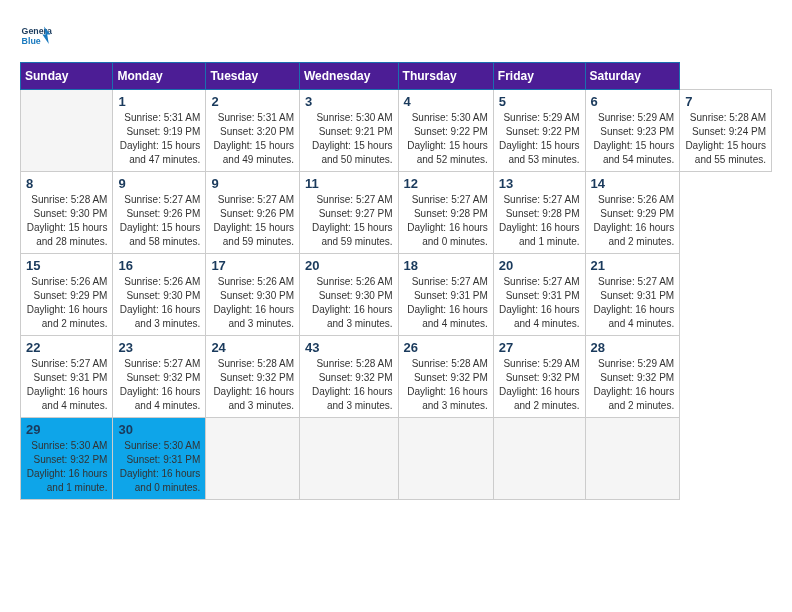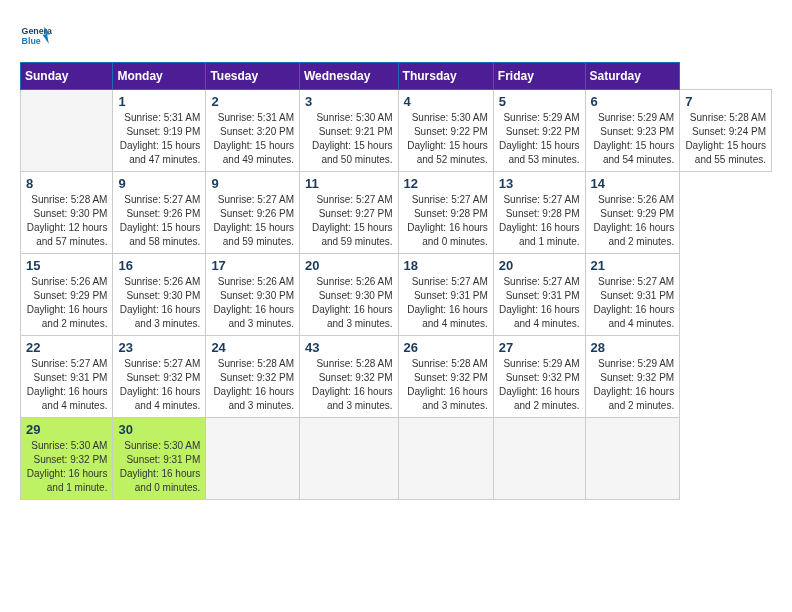--- a/index.html
+++ b/index.html
@@ -51,21 +51,21 @@
     }
     .calendar td {
       border: 1px solid #ccc;
       vertical-align: top;
       padding: 4px 5px;
       width: 107px;
       height: 80px;
       background: #fff;
     }
     .calendar tr:last-child td {
-      background: #bef264;
+      background: #0ea5e9;
     }
     .day-number {
       font-size: 13px;
       font-weight: bold;
       color: #1a3a5c;
       display: block;
       margin-bottom: 2px;
     }
     .day-info {
       font-size: 10px;
@@ -165,21 +165,21 @@
           <span>Daylight: 15 hours and 55 minutes.</span>
         </div>
       </td>
       </tr>
       <tr>
         <td>
         <span class="day-number">8</span>
         <div class="day-info">
           <span>Sunrise: 5:28 AM</span><br>
           <span>Sunset: 9:30 PM</span><br>
-          <span>Daylight: 12 hours and 57 minutes.</span>
+          <span>Daylight: 15 hours and 28 minutes.</span>
         </div>
       </td>
         <td>
         <span class="day-number">9</span>
         <div class="day-info">
           <span>Sunrise: 5:27 AM</span><br>
           <span>Sunset: 9:26 PM</span><br>
           <span>Daylight: 15 hours and 58 minutes.</span>
         </div>
       </td>

